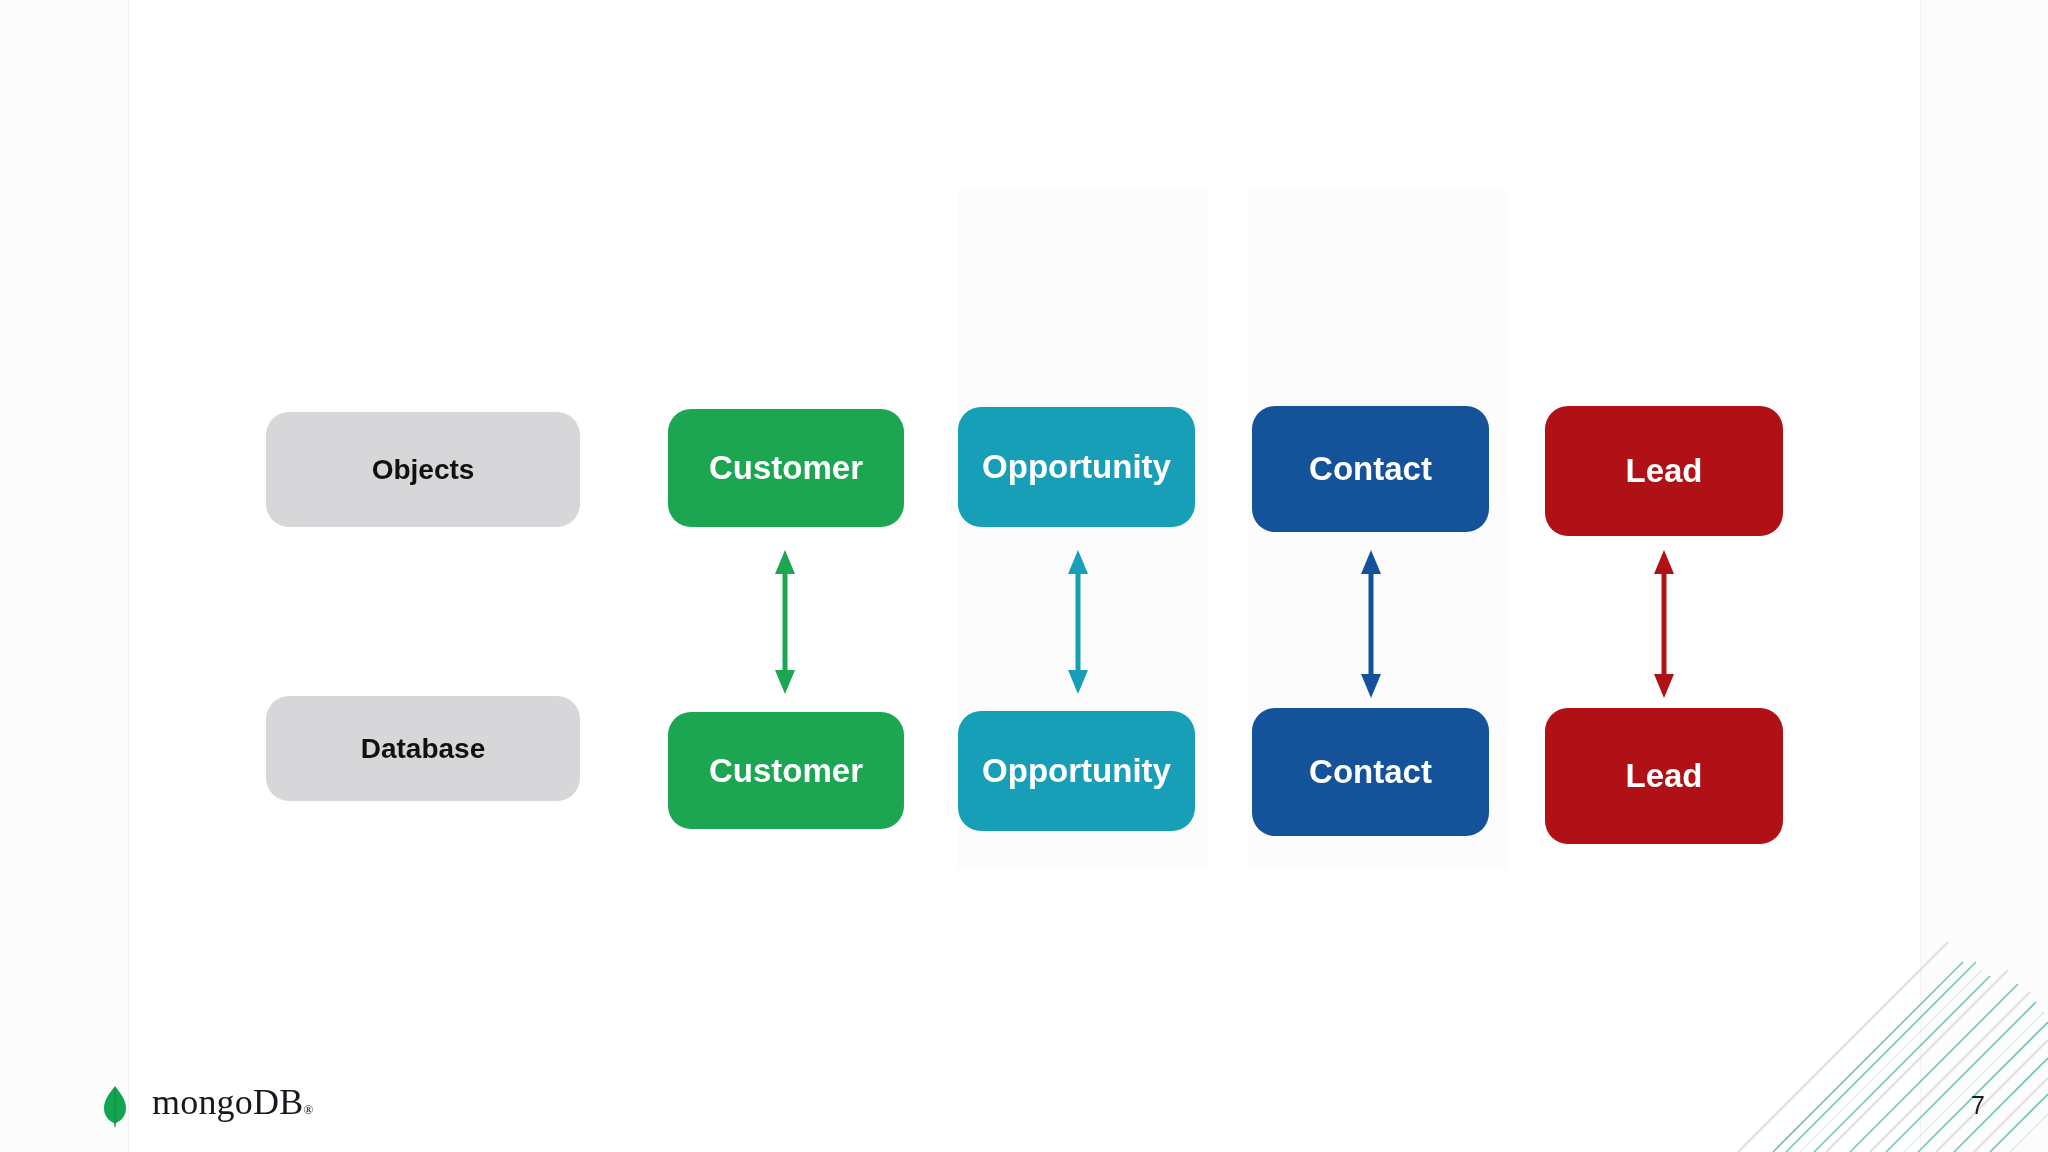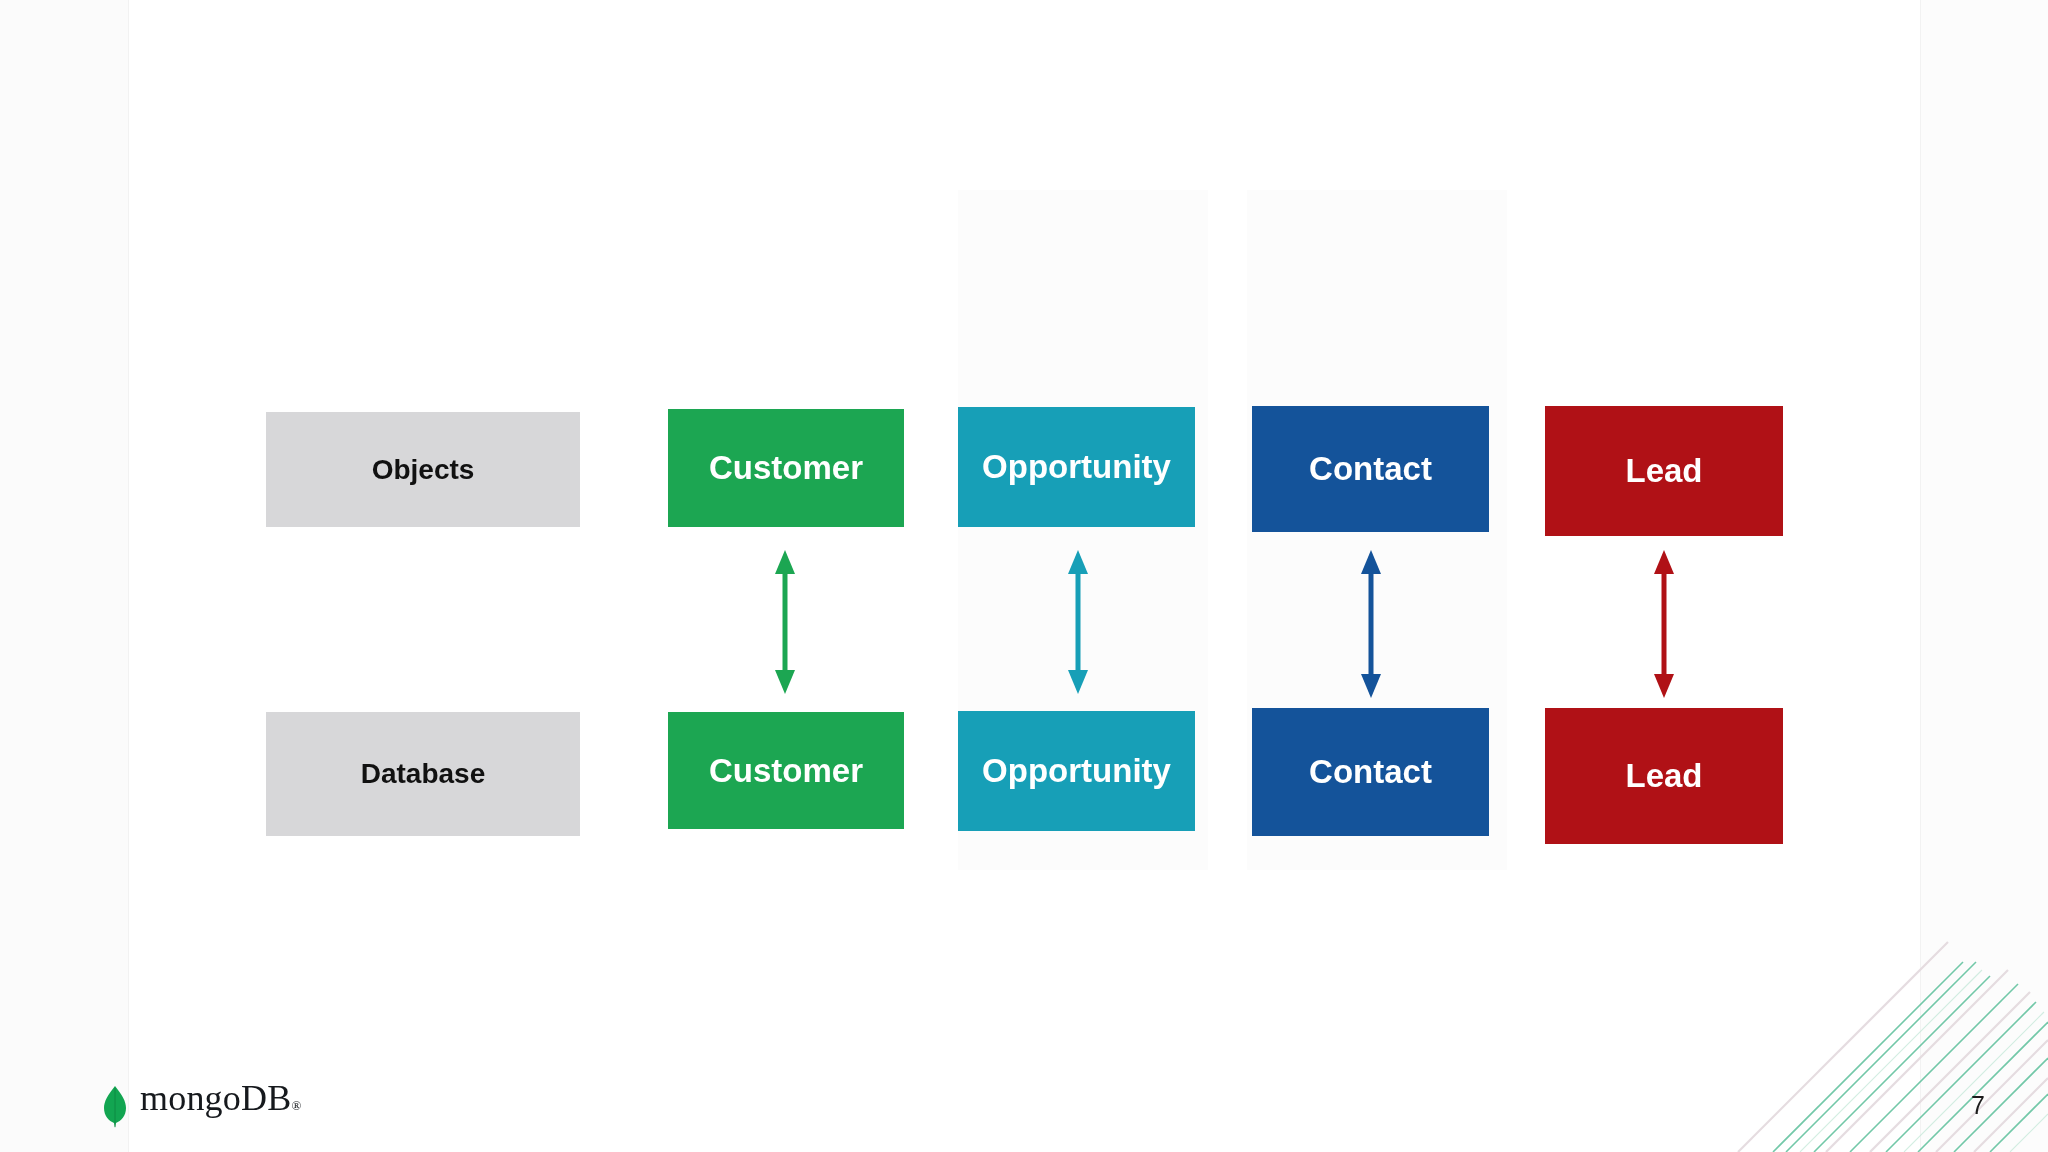--- a/index.html
+++ b/index.html
@@ -41,41 +41,42 @@
   #page-title .strong{font-weight:bold;}
   #page-title .normal{font-weight:normal;}
 
   
   #matrix{position:absolute;left:0;top:0;width:2048px;height:1152px;}
 
   .cell{
     position:absolute;
     display:flex;align-items:center;justify-content:center;
     box-sizing:border-box;
+    border-radius:23px;
   }
   .cell-label{
     font-weight:bold;font-size:33px;line-height:30px;
     text-align:center;white-space:nowrap;
   }
   .cell.label-cell .cell-label{color:#111111;font-size:28px;}
   .cell.color-cell .cell-label{color:#ffffff;}
 
   
   .col-band{position:absolute;background:#fcfcfc;}
 
   .arrow{position:absolute;}
 
   
   #footer{position:absolute;left:0;bottom:0;width:100%;height:120px;}
 
   #mongodb-logo{position:absolute;left:100px;bottom:22px;display:flex;align-items:flex-end;height:48px;}
   #mongodb-wordmark{
     font-family:"Liberation Serif",serif;
-    font-size:36px;line-height:48px;color:#16191d;letter-spacing:0.2px;
-    margin-left:10px;
+    font-size:36px;line-height:40px;color:#16191d;letter-spacing:0.2px;
+    margin-left:22px;
   }
   #mongodb-reg{font-size:13px;vertical-align:baseline;color:#16191d;}
 
   #page-number{
     position:absolute;right:63px;bottom:32px;
     font-size:25px;color:#1c1c1c;font-weight:normal;
   }
 </style>
 </head>
 <body>
@@ -128,21 +129,21 @@
       <polygon points="25,2 15,26 35,26" fill="#14539A"></polygon>
       <polygon points="25,150 15,126 35,126" fill="#14539A"></polygon>
     </svg>
 
     <svg class="arrow" style="left:1639px;top:548px;width:50px;height:152px;" viewBox="0 0 50 152">
       <line x1="25" y1="20" x2="25" y2="132" stroke="#B01116" stroke-width="5"></line>
       <polygon points="25,2 15,26 35,26" fill="#B01116"></polygon>
       <polygon points="25,150 15,126 35,126" fill="#B01116"></polygon>
     </svg>
 
-    <div class="cell label-cell" style="left:266px;top:712px;width:314px;height:124px;background:#D7D7D9;">
+    <div class="cell label-cell" style="left:266px;top:696px;width:314px;height:105px;background:#D7D7D9;">
       <span class="cell-label">Database</span>
     </div>
 
     <div class="cell color-cell" style="left:668px;top:712px;width:236px;height:117px;background:#1CA652;">
       <span class="cell-label">Customer</span>
     </div>
 
     <div class="cell color-cell" style="left:958px;top:711px;width:237px;height:120px;background:#179FB7;">
       <span class="cell-label">Opportunity</span>
     </div>

